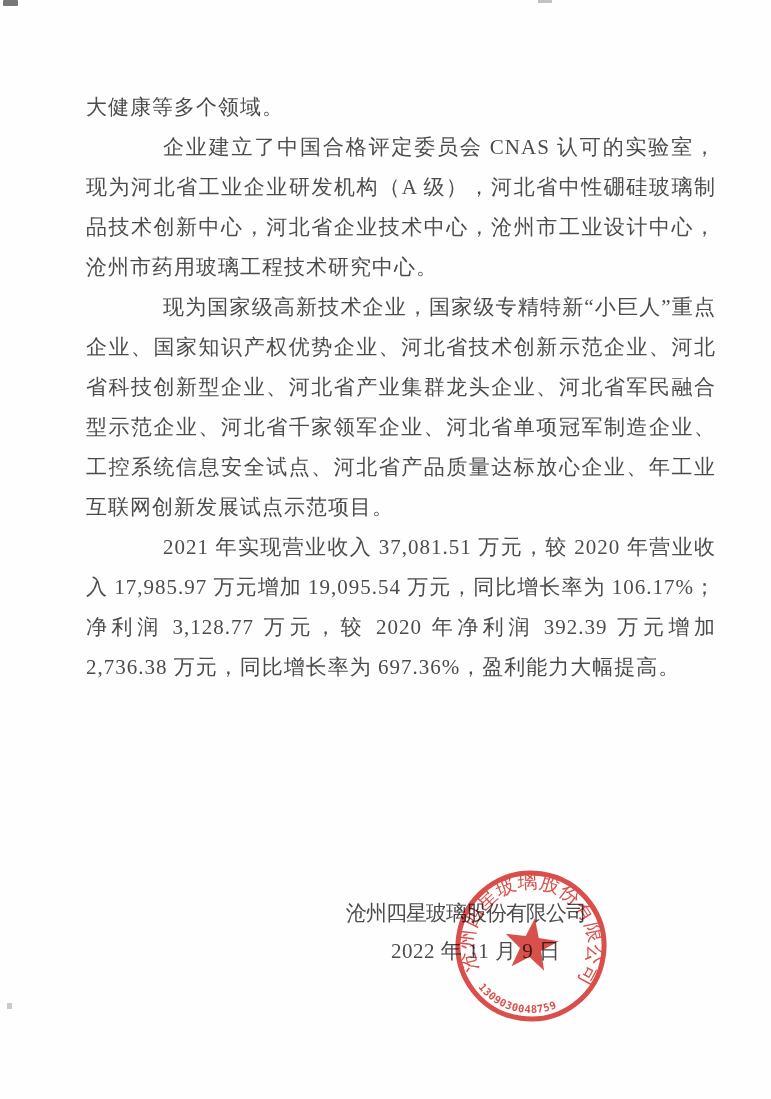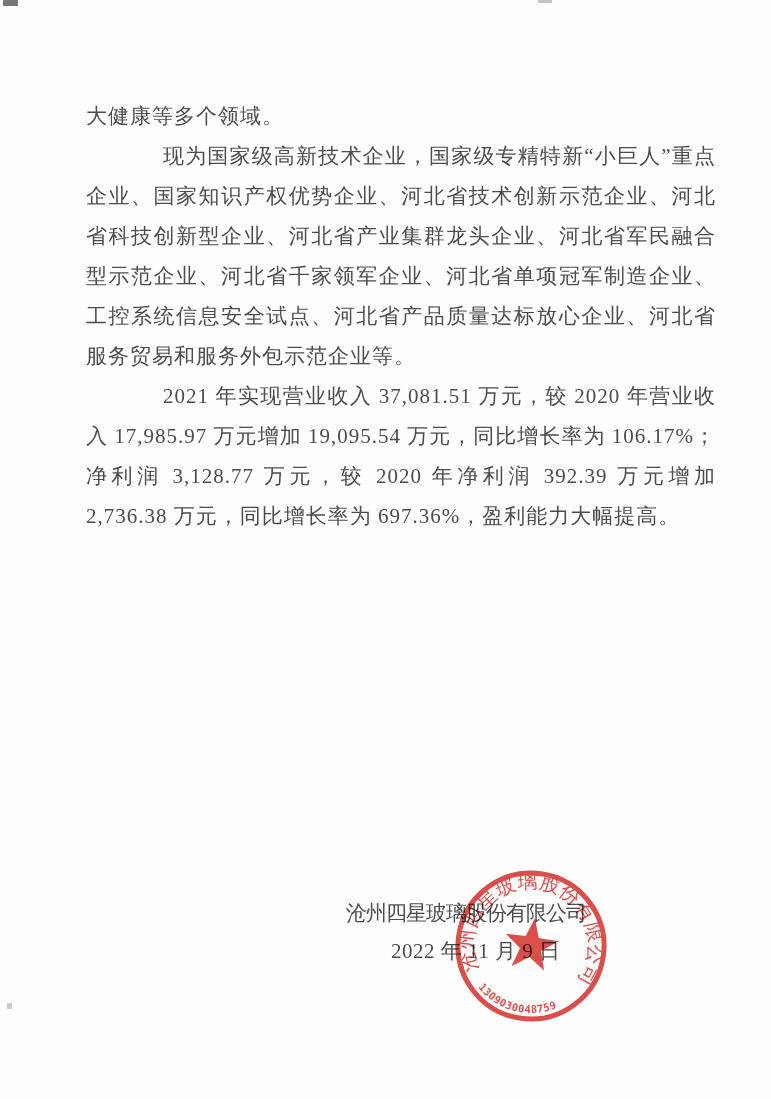--- a/index.html
+++ b/index.html
@@ -24,21 +24,21 @@
     background: #9a9a9a; opacity: .6;
   }
   .artifact-left {
     position: absolute; left: 7px; top: 1003px; width: 5px; height: 6px;
     background: #aaaaaa; opacity: .6;
   }
 
   .content {
     position: absolute;
     left: 86px;
-    top: 96px;
+    top: 87px;
     width: 630px;
     font-size: 21px;
     line-height: 40px;
     letter-spacing: 1px;
     color: #4c4c4c;
     text-align: justify;
     text-justify: inter-character;
   }
   .content p { margin: 0; padding: 0; }
   .content p.ind { text-indent: 77px; }
@@ -80,21 +80,22 @@
 <body>
 
 <div class="page">
 
   <div class="artifact-tl"></div>
   <div class="artifact-top"></div>
   <div class="artifact-left"></div>
 
   <div class="content">
     <p class="para">大健康等多个领域。</p>
-    <p class="para ind">现为国家级高新技术企业，国家级专精特新“小巨人”重点企业、国家知识产权优势企业、河北省技术创新示范企业、河北省科技创新型企业、河北省产业集群龙头企业、河北省军民融合型示范企业、河北省千家领军企业、河北省单项冠军制造企业、工控系统信息安全试点、河北省产品质量达标放心企业、河北省服务贸易和服务外包示范企业等。</p>
+    <p class="para ind">企业建立了中国合格评定委员会 CNAS 认可的实验室，现为河北省工业企业研发机构（A 级），河北省中性硼硅玻璃制品技术创新中心，河北省企业技术中心，沧州市工业设计中心，沧州市药用玻璃工程技术研究中心。</p>
+    <p class="para ind">现为国家级高新技术企业，国家级专精特新“小巨人”重点企业、国家知识产权优势企业、河北省技术创新示范企业、河北省科技创新型企业、河北省产业集群龙头企业、河北省军民融合型示范企业、河北省千家领军企业、河北省单项冠军制造企业、工控系统信息安全试点、河北省产品质量达标放心企业、年工业互联网创新发展试点示范项目。</p>
     <p class="para ind">2021 年实现营业收入 37,081.51 万元，较 2020 年营业收入 17,985.97 万元增加 19,095.54 万元，同比增长率为 106.17%；净利润 3,128.77 万元，较 2020 年净利润 392.39 万元增加 2,736.38 万元，同比增长率为 697.36%，盈利能力大幅提高。</p>
   </div>
 
   <div class="sig sig-company">沧州四星玻璃股份有限公司</div>
   <div class="sig sig-date">2022 年 11 月 9 日</div>
 
   <svg class="seal" viewBox="0 0 154 154" xmlns="http://www.w3.org/2000/svg">
     <defs>
       <path id="sealNameArc" d="M27.8,107.7 A58,58 0 1 1 127.2,106"></path>
       <path id="sealNumArc" d="M30.46,125.19 A67,67 0 0 0 115.43,131.89"></path>

